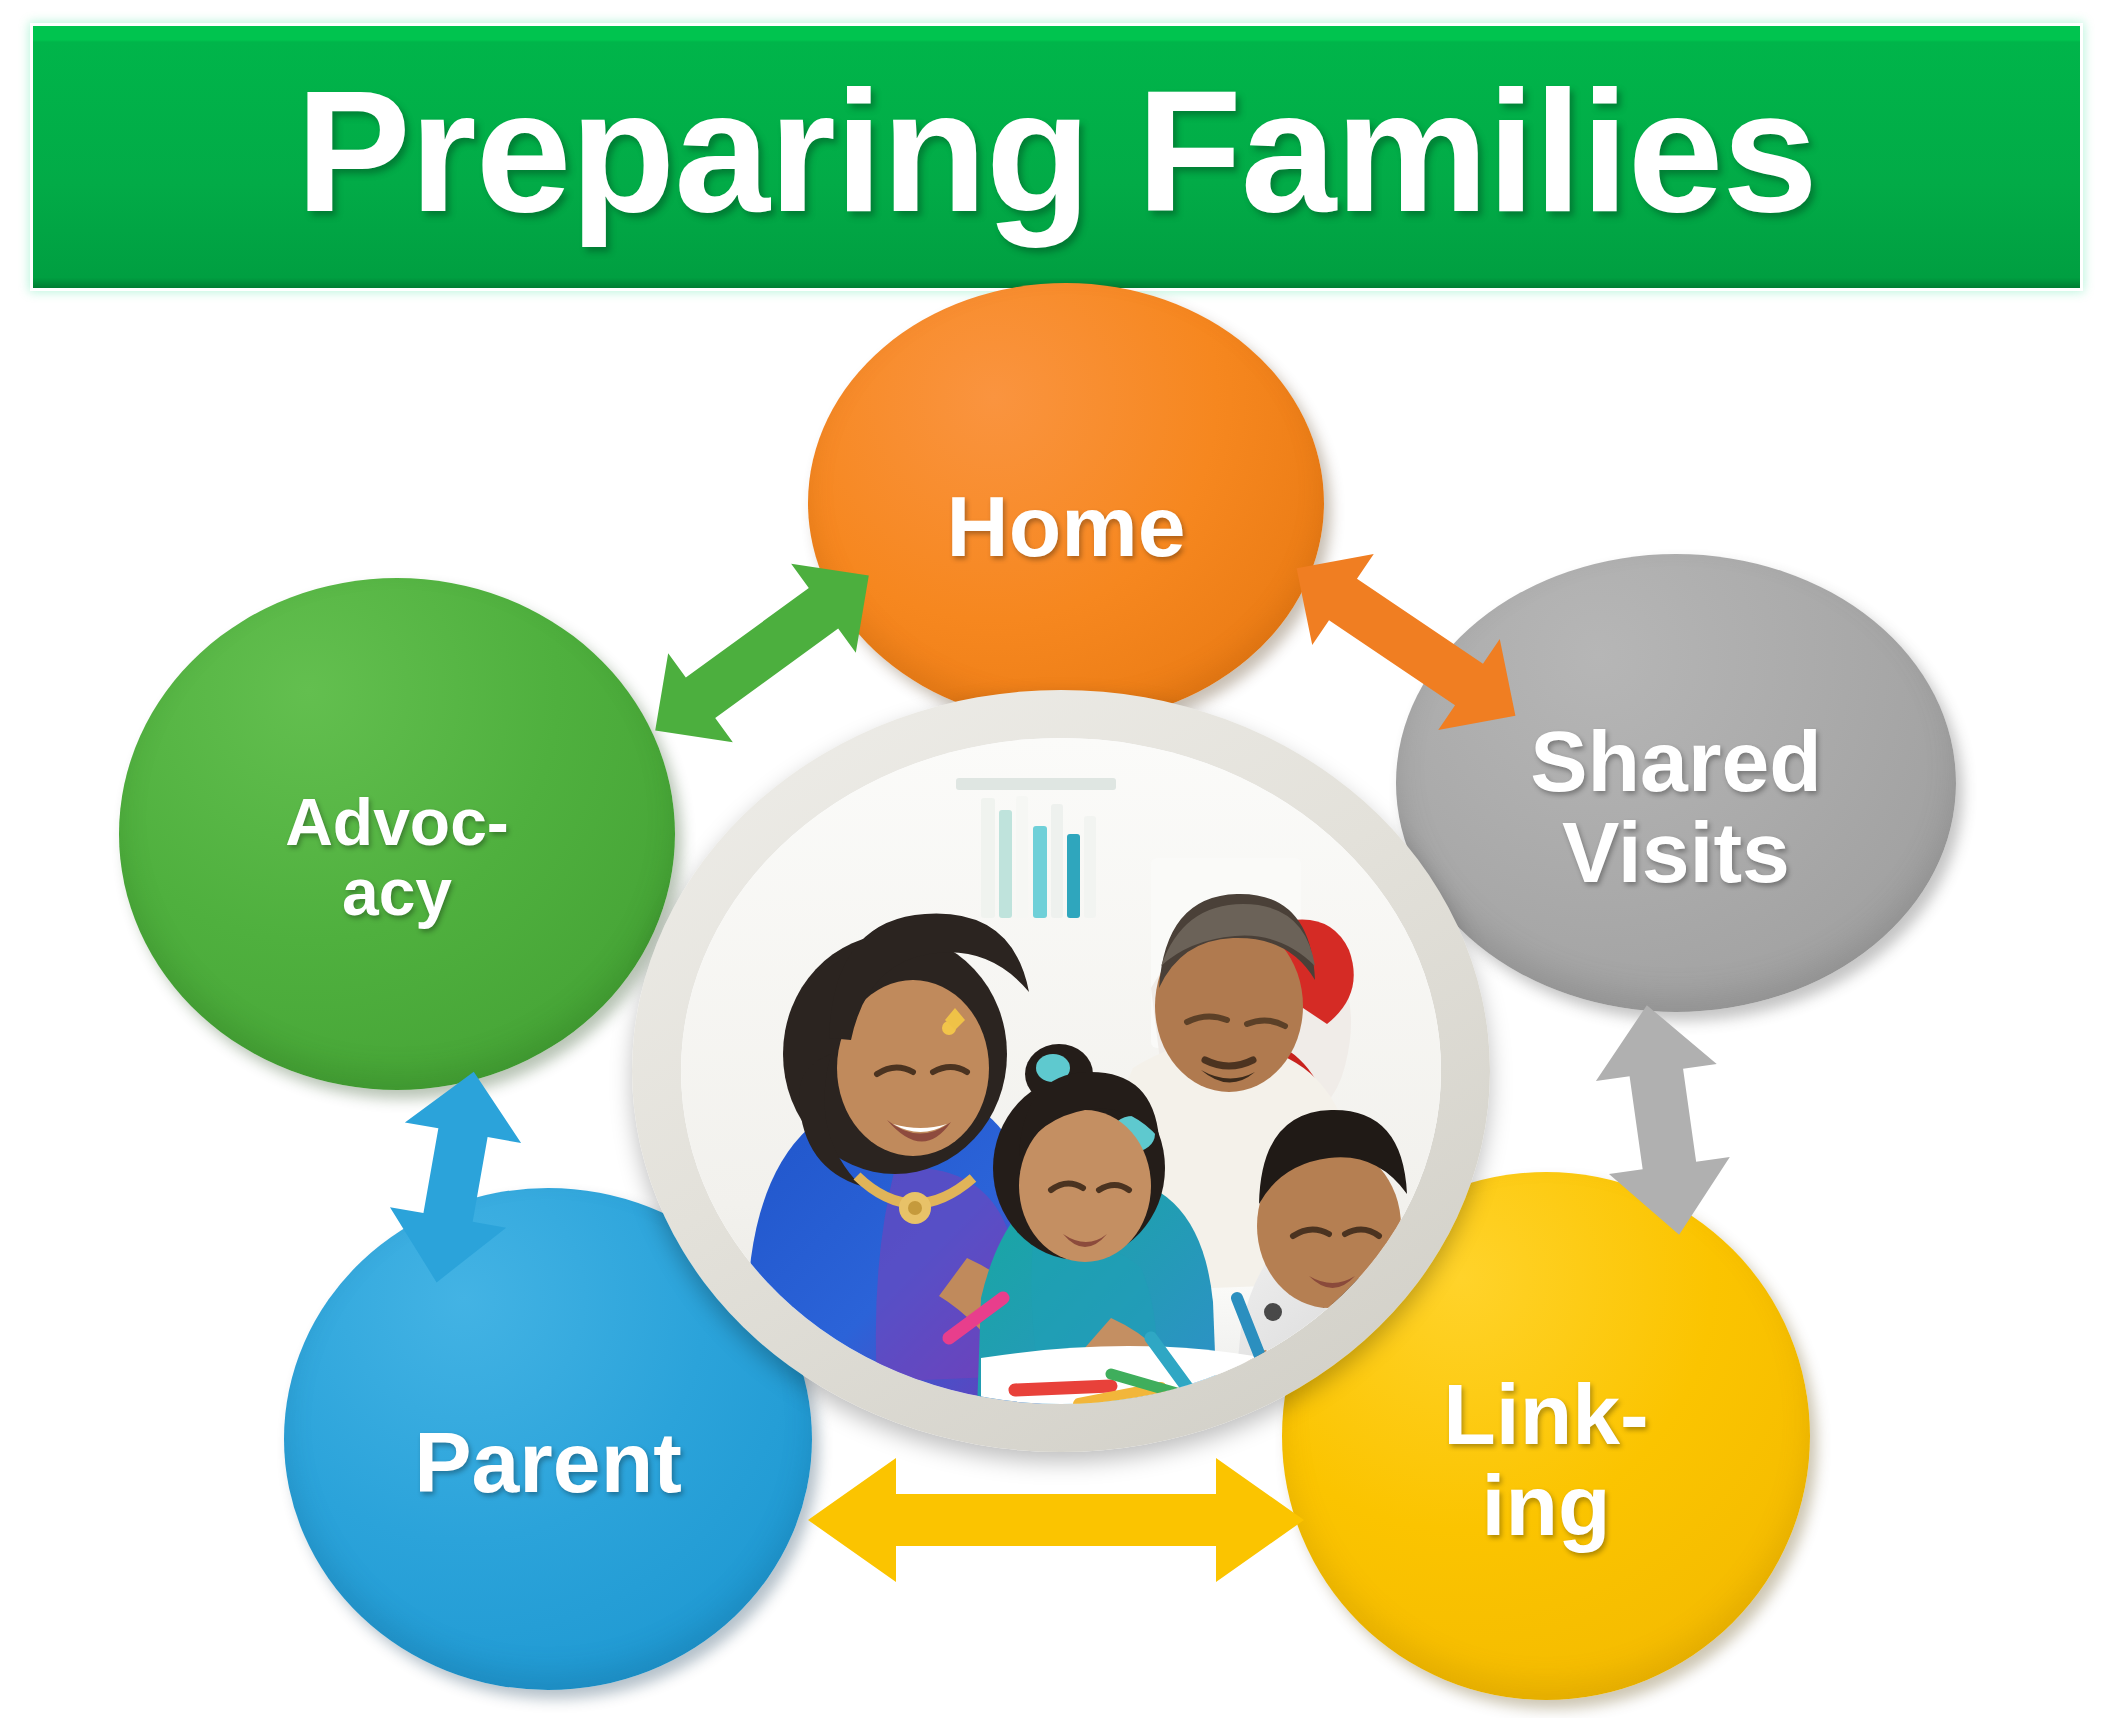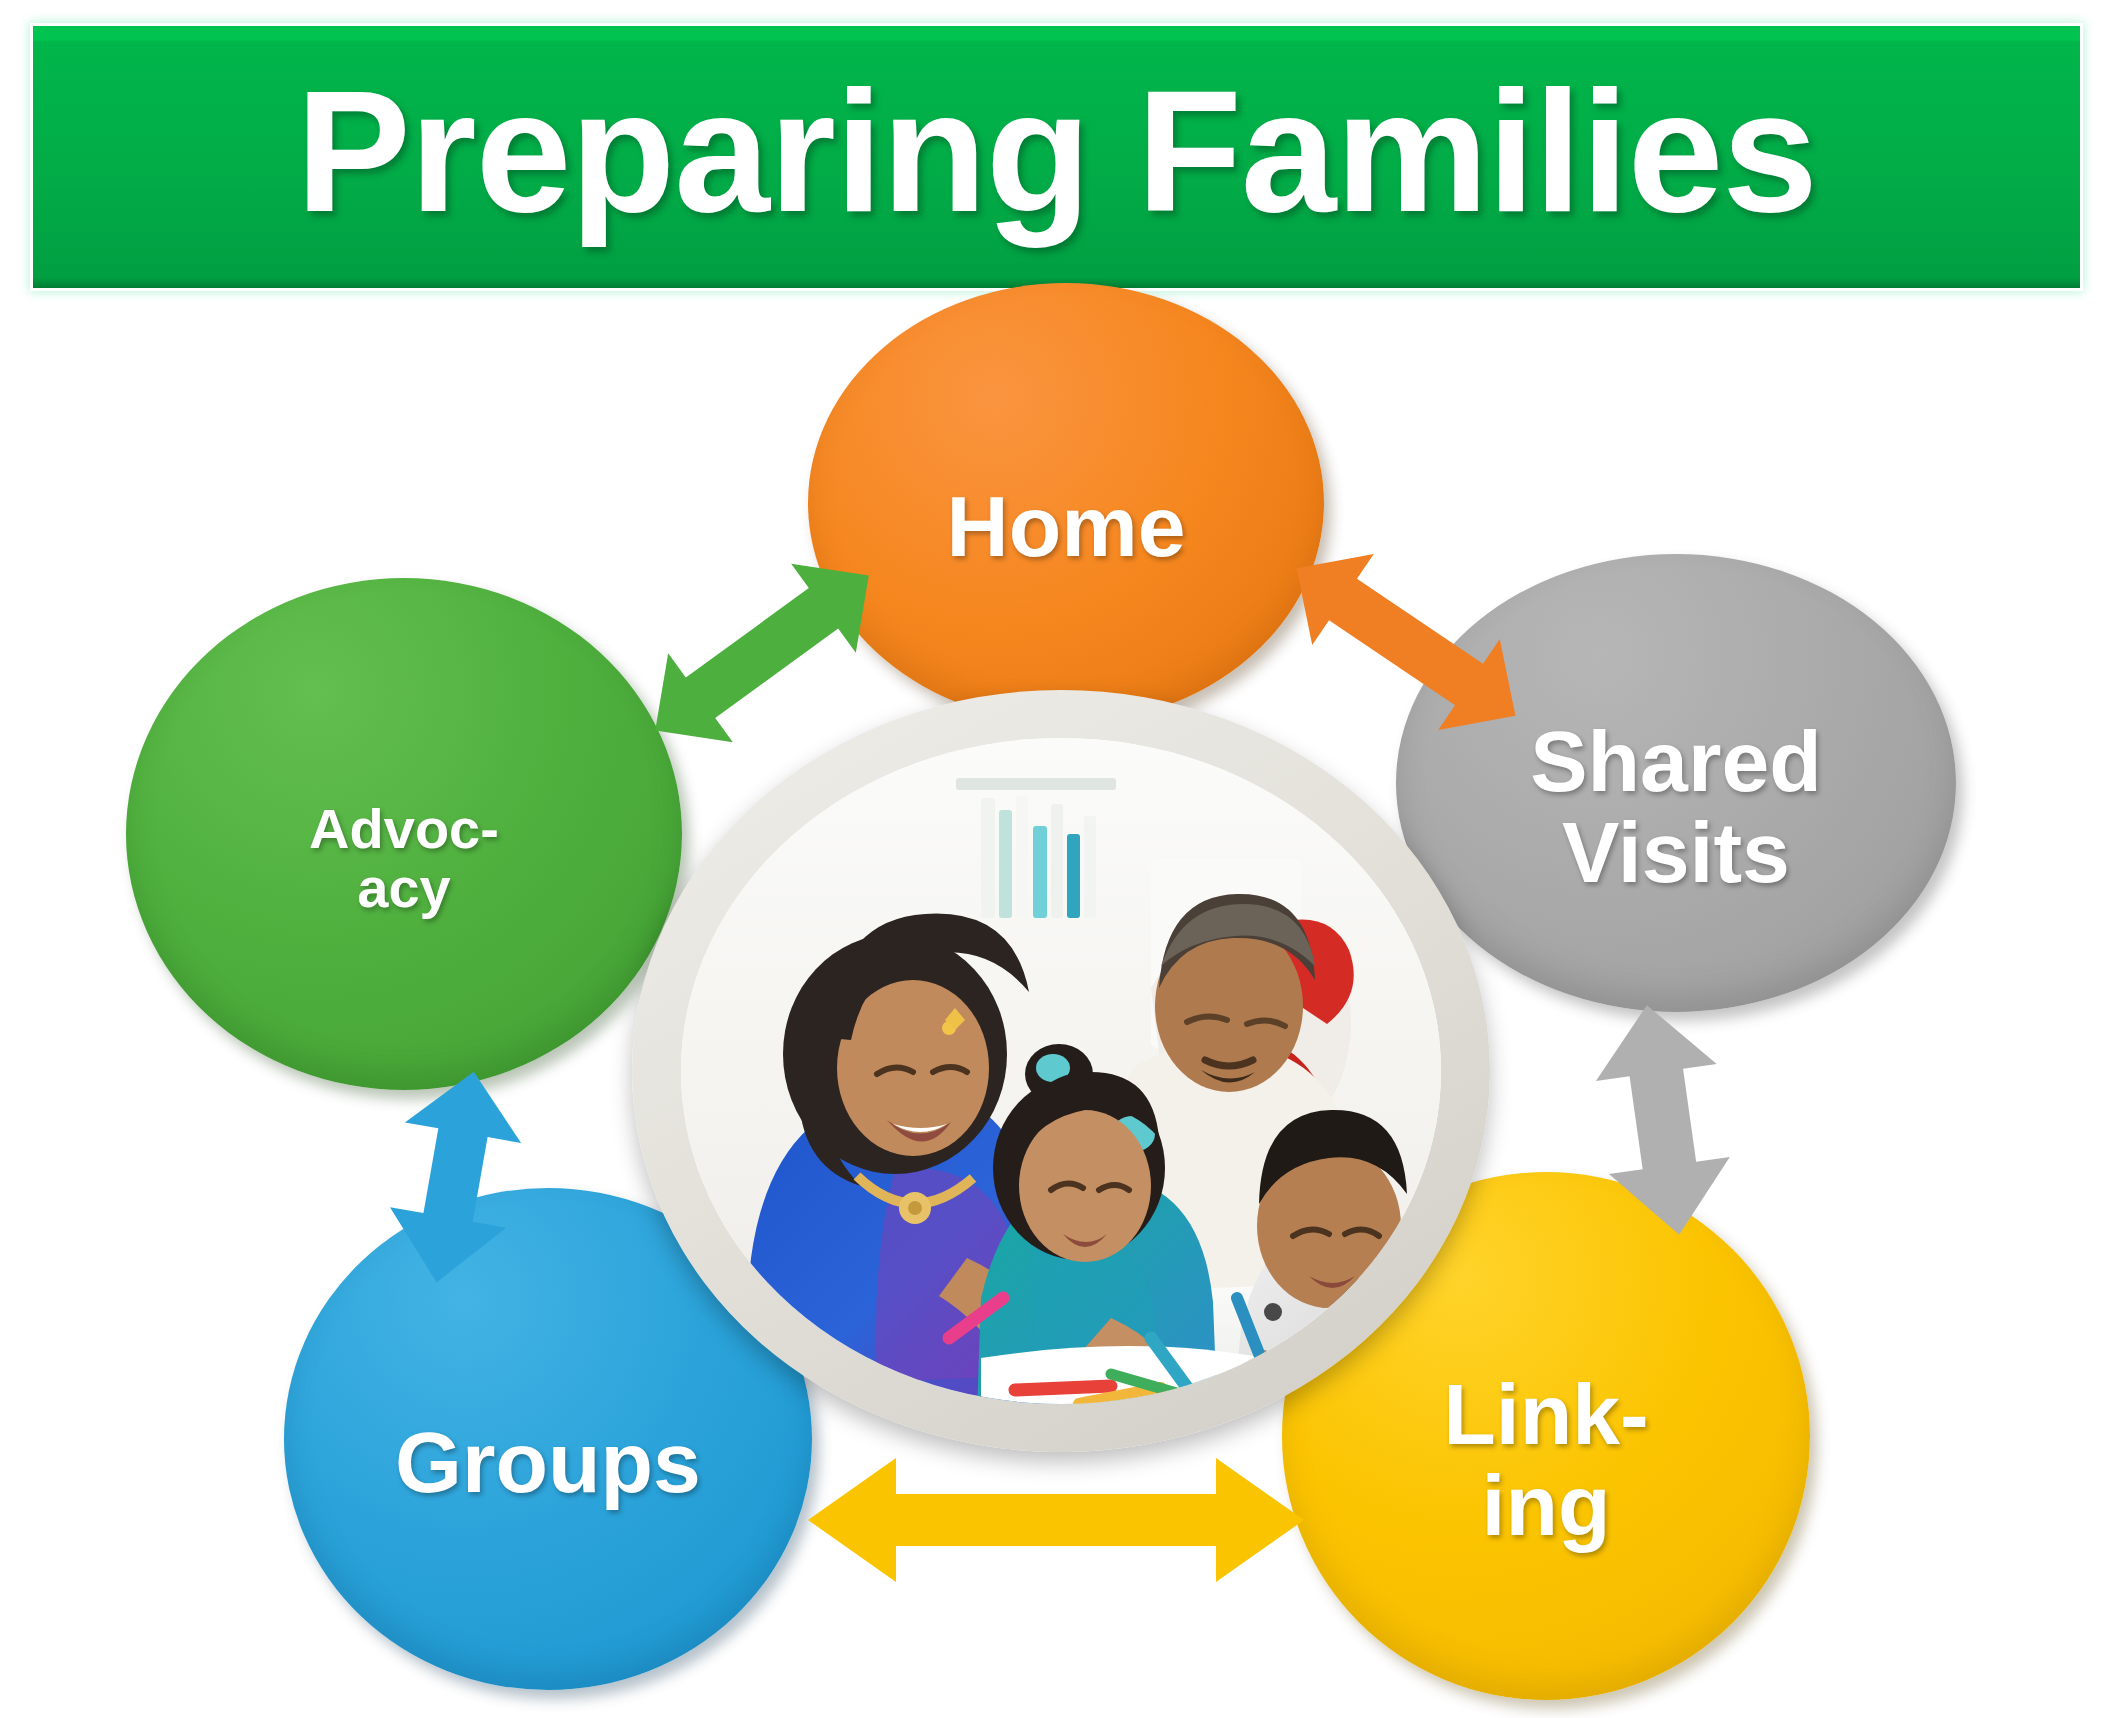--- a/index.html
+++ b/index.html
@@ -73,25 +73,25 @@
     left: 808px; top: 283px;
     width: 516px; height: 440px;
     background: radial-gradient(circle at 36% 26%, #fa943f 0%, #f6871f 48%, #ea7b14 82%, #d96c0c 100%);
     box-shadow: 7px 9px 14px rgba(70,40,0,0.30), inset 0 -14px 26px rgba(150,70,0,0.18);
     font-size: 86px;
     z-index: 6;
   }
 
   
   #node-advocacy {
-    left: 126px; top: 578px;
+    left: 119px; top: 578px;
     width: 556px; height: 512px;
     background: radial-gradient(circle at 34% 22%, #63bf4f 0%, #4fb03e 46%, #46a436 82%, #3b9330 100%);
     box-shadow: 7px 9px 14px rgba(20,60,10,0.30), inset 0 -16px 28px rgba(30,90,20,0.20);
-    font-size: 56px;
+    font-size: 66px;
     z-index: 5;
   }
 
   
   #node-shared-plans {
     left: 1396px; top: 554px;
     width: 560px; height: 458px;
     background: radial-gradient(circle at 36% 22%, #b6b6b6 0%, #aaaaaa 46%, #a0a0a0 82%, #939393 100%);
     box-shadow: 7px 9px 14px rgba(60,60,60,0.30), inset 0 -16px 28px rgba(90,90,90,0.22);
     font-size: 86px;
@@ -309,21 +309,21 @@
 
   <div class="node" id="node-advocacy">
     <span class="label"><span>Advoc-</span><br><span>acy</span></span>
   </div>
 
   <div class="node" id="node-shared-plans">
     <span class="label"><span>Shared</span><br><span>Visits</span></span>
   </div>
 
   <div class="node" id="node-parent-groups">
-    <span class="label"><span>Groups</span><br></span>
+    <span class="label"><span>Parent</span><br></span>
   </div>
 
   <div class="node" id="node-linking">
     <span class="label"><span>Link-</span><br><span>ing</span></span>
   </div>
 
   <svg class="arrow" id="arrow-advocacy-homevisits" viewBox="0 0 300 210">
     <g transform="rotate(-36 150 105)">
       <path d="M18 105 L74 50 L74 80 L226 80 L226 50 L282 105 L226 160 L226 130 L74 130 L74 160 Z" fill="#4caf3e"></path>
     </g>

